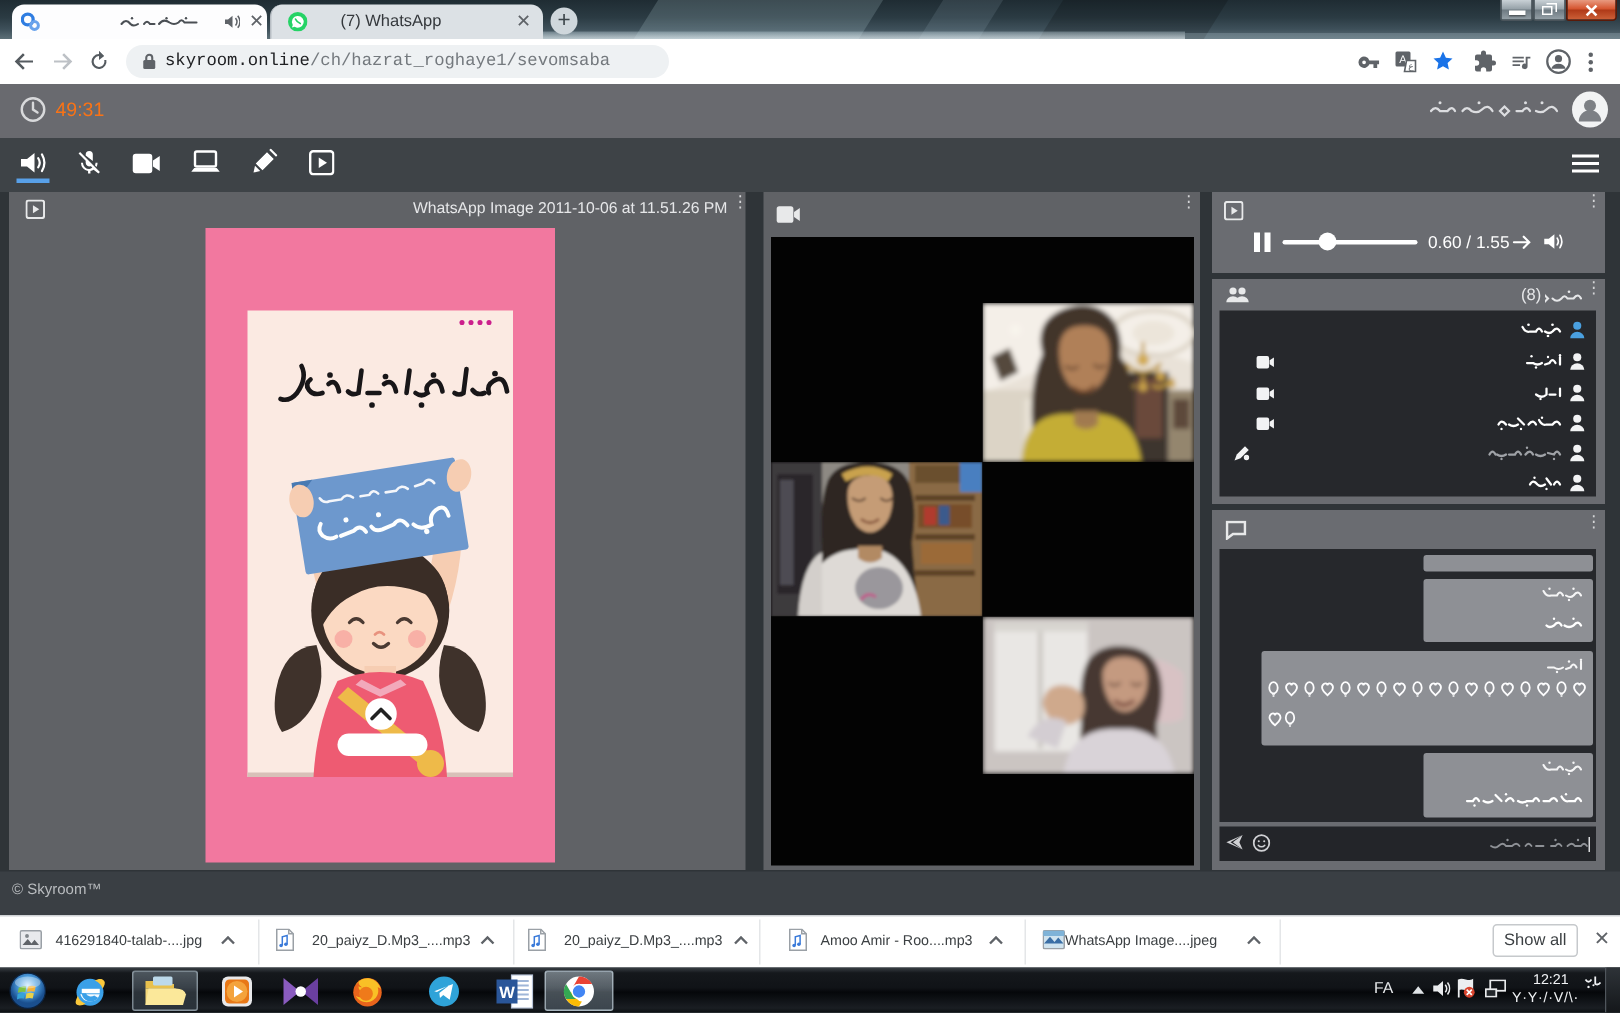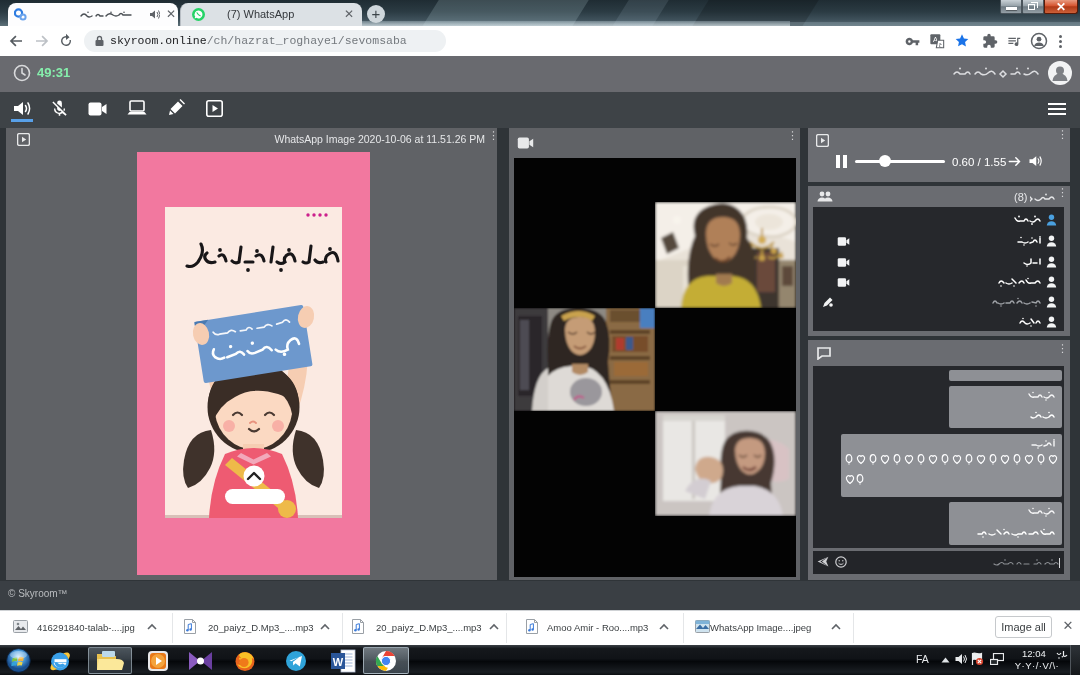--- a/index.html
+++ b/index.html
@@ -104,21 +104,21 @@
   </svg>
 <div class="abs" style="left:1059px;top:35px;width:3px;height:3px;border-radius:50%;background:#5f6368;"></div>
 <div class="abs" style="left:1059px;top:40px;width:3px;height:3px;border-radius:50%;background:#5f6368;"></div>
 <div class="abs" style="left:1059px;top:45px;width:3px;height:3px;border-radius:50%;background:#5f6368;"></div>
 
 <div class="abs" style="left:0;top:56px;width:1080px;height:36px;background:#696a6f;"></div>
 <svg class="abs" style="left:13px;top:64px;" width="18" height="18" viewBox="0 0 18 18">
     <circle cx="9" cy="9" r="7.5" fill="none" stroke="#d8d9db" stroke-width="1.6"></circle>
     <path d="M9 4.5V9l3 2" stroke="#d8d9db" stroke-width="1.6" fill="none" stroke-linecap="round"></path>
   </svg>
-<div class="abs" style="left:37px;top:65px;height:16px;font-size:13px;line-height:16px;color:#86efac;font-weight:bold;">49:31</div>
+<div class="abs" style="left:37px;top:65px;height:16px;font-size:13px;line-height:16px;color:#f97316;">49:31</div>
 <div class="abs" style="left:1048px;top:61px;width:24px;height:24px;border-radius:50%;background:#f2f3f4;"></div>
 <svg class="abs" style="left:1048px;top:61px;" width="24" height="24" viewBox="0 0 24 24">
     <circle cx="12" cy="9.5" r="4" fill="#7d8085"></circle>
     <path d="M4.5 20a7.5 7.5 0 0 1 15 0z" fill="#7d8085"></path>
   </svg>
 <svg class="abs" style="left:920px;top:66px;" width="122" height="13" viewBox="0 0 122 13">
   <g stroke="#dcdde0" stroke-width="1.5" fill="none" stroke-linecap="round">
     <path d="M118 8 q-3 -5 -7 -1 q-3 3 -7 1"></path>
     <path d="M100 8 q-2 -4 -5 0 l-4 0"></path>
     <path d="M86 8 l-3 -3 l-3 3 l3 3 z"></path>
@@ -162,21 +162,21 @@
 
 <div class="abs" style="left:0;top:128px;width:1080px;height:482px;background:#2f3438;"></div>
 <div class="abs" style="left:0;top:581px;width:1080px;height:29px;background:#3a3f44;"></div>
 <div class="abs" style="left:8px;top:588px;height:12px;font-size:10px;line-height:12px;color:#b9bcbf;">© Skyroom™</div>
 
 <div class="abs" style="left:6px;top:128px;width:491px;height:452px;background:#606266;"></div>
 <svg class="abs" style="left:17px;top:133px;" width="13" height="13" viewBox="0 0 17 17">
     <rect x="0.8" y="0.8" width="15.4" height="15.4" rx="2" fill="none" stroke="#e8e9ea" stroke-width="1.8"></rect>
     <path d="M6.5 5l5.5 3.5L6.5 12z" fill="#e8e9ea"></path>
   </svg>
-<div class="abs" style="left:240px;top:133px;width:245px;height:13px;font-size:10.5px;line-height:13px;color:#e6e7e9;text-align:right;">WhatsApp Image 2020-10-06 at 11.51.26 PM</div>
+<div class="abs" style="left:240px;top:133px;width:245px;height:13px;font-size:10.5px;line-height:13px;color:#e6e7e9;text-align:right;">WhatsApp Image 2011-10-06 at 11.51.26 PM</div>
 <div class="abs" style="left:488px;top:133px;width:8px;height:16px;color:#d4d5d7;font-size:11px;line-height:5px;">⋮</div>
 
 <div id="poster" class="abs" style="left:137px;top:152px;width:233px;height:423px;background:#f2789f;">
 <svg width="233" height="423" viewBox="0 0 233 423">
   <rect x="28" y="55" width="177" height="311" fill="#fbeae2"></rect>
   <rect x="28" y="363" width="177" height="3" fill="#d8c0b8"></rect>
   <circle cx="171" cy="63" r="1.7" fill="#cc1f8c"></circle>
       <circle cx="177" cy="63" r="1.7" fill="#cc1f8c"></circle>
       <circle cx="183" cy="63" r="1.7" fill="#cc1f8c"></circle>
       <circle cx="189" cy="63" r="1.7" fill="#cc1f8c"></circle>
@@ -655,21 +655,21 @@
   <svg class="abs" style="left:695px;top:620px;" width="15" height="13" viewBox="0 0 15 13">
       <rect x="0.5" y="0.5" width="14" height="12" rx="1" fill="#cfe3ef" stroke="#9aa0a6"></rect>
       <path d="M1 9 l4-4.5 3 3.5 2.5-3 3.5 4z" fill="#3a6ea5"></path>
       <rect x="0.5" y="0.5" width="14" height="3.5" fill="#7fb3d8"></rect>
     </svg>
   <div class="dltxt" style="left:710px;">WhatsApp Image....jpeg</div>
   <svg class="dlchev" style="left:831px;">
       <path d="M1 7 L5 3 L9 7" stroke="#5f6368" stroke-width="1.6" fill="none"></path>
     </svg>
 </div>
-<div class="abs" style="left:995px;top:616px;width:57px;height:22px;border:1px solid #c6c9cc;border-radius:3px;color:#3c4043;font-size:11px;line-height:20px;text-align:center;background:#fff;">Image all</div>
+<div class="abs" style="left:995px;top:616px;width:57px;height:22px;border:1px solid #c6c9cc;border-radius:3px;color:#3c4043;font-size:11px;line-height:20px;text-align:center;background:#fff;">Show all</div>
 <div class="abs" style="left:1060px;top:618px;width:16px;height:16px;color:#5f6368;font-size:13px;line-height:16px;text-align:center;">✕</div>
 
 <div class="abs" style="left:0;top:645px;width:1080px;height:30px;background:linear-gradient(180deg,#3a4046 0%,#15181c 12%,#101317 45%,#05070a 55%,#1a1e23 90%,#0b0e11 100%);"></div>
 <div id="taskbar">
 
   <div class="abs" style="left:88px;top:647px;width:44px;height:27px;background:linear-gradient(180deg,rgba(180,200,215,0.35),rgba(90,110,125,0.25));border:1px solid rgba(200,215,225,0.5);border-radius:2px;"></div>
   <div class="abs" style="left:363px;top:647px;width:46px;height:27px;background:linear-gradient(180deg,rgba(200,215,225,0.5),rgba(120,140,155,0.35));border:1px solid rgba(210,225,235,0.6);border-radius:2px;"></div>
 
   <svg class="abs" style="left:6px;top:648px;" width="25" height="25" viewBox="0 0 25 25">
     <defs>
@@ -755,25 +755,25 @@
     </svg>
   <svg class="abs" style="left:971px;top:652px;" width="13" height="14" viewBox="0 0 13 14">
       <path d="M1.5 1 v12 M1.5 1.5 c3-1.5 6 1.5 9 0 v6 c-3 1.5 -6 -1.5 -9 0z" stroke="#eceef0" stroke-width="1.2" fill="#eceef0"></path>
       <circle cx="8.5" cy="9.5" r="3.6" fill="#d8442e"></circle>
       <path d="M6.8 7.8 l3.4 3.4 M10.2 7.8 l-3.4 3.4" stroke="#fff" stroke-width="1.1"></path>
     </svg>
   <svg class="abs" style="left:990px;top:653px;" width="14" height="12" viewBox="0 0 14 12">
       <rect x="3.5" y="0.5" width="10" height="7" fill="none" stroke="#e8eaec" stroke-width="1.2"></rect>
       <rect x="0.5" y="6.5" width="7" height="5" fill="#23272b" stroke="#e8eaec" stroke-width="1.2"></rect>
     </svg>
-  <div class="abs" style="left:1022px;top:648px;width:34px;height:12px;color:#f0f2f4;font-size:9.5px;line-height:12px;">12:04</div>
+  <div class="abs" style="left:1022px;top:648px;width:34px;height:12px;color:#f0f2f4;font-size:9.5px;line-height:12px;">12:21</div>
     <svg class="abs" style="left:1056px;top:650px;" width="12" height="9" viewBox="0 0 12 9">
       <g stroke="#f0f2f4" stroke-width="1.2" fill="none">
         <path d="M1 3 q2 3 4 0"></path>
         <path d="M7.5 1 v5 q2 1 3.5 -1"></path>
       </g>
       <circle cx="3" cy="8" r="0.8" fill="#f0f2f4"></circle>
       <circle cx="6.3" cy="6.8" r="0.7" fill="#f0f2f4"></circle>
     </svg>
-  <div class="abs" style="left:1008px;top:660px;width:58px;height:12px;color:#f0f2f4;font-size:9.5px;line-height:12px;text-align:center;letter-spacing:0.5px;">Y·Y·/·V/\·</div>
+  <div class="abs" style="left:1008px;top:660px;width:58px;height:12px;color:#f0f2f4;font-size:9.5px;line-height:12px;text-align:left;letter-spacing:0.5px;">Y·Y·/·V/\·</div>
   <div class="abs" style="left:1070px;top:645px;width:1px;height:30px;background:#50565c;"></div>
   <div class="abs" style="left:1071px;top:645px;width:9px;height:30px;background:linear-gradient(180deg,#2e3338,#14171a);"></div>
 </div>
 
 </body></html>

